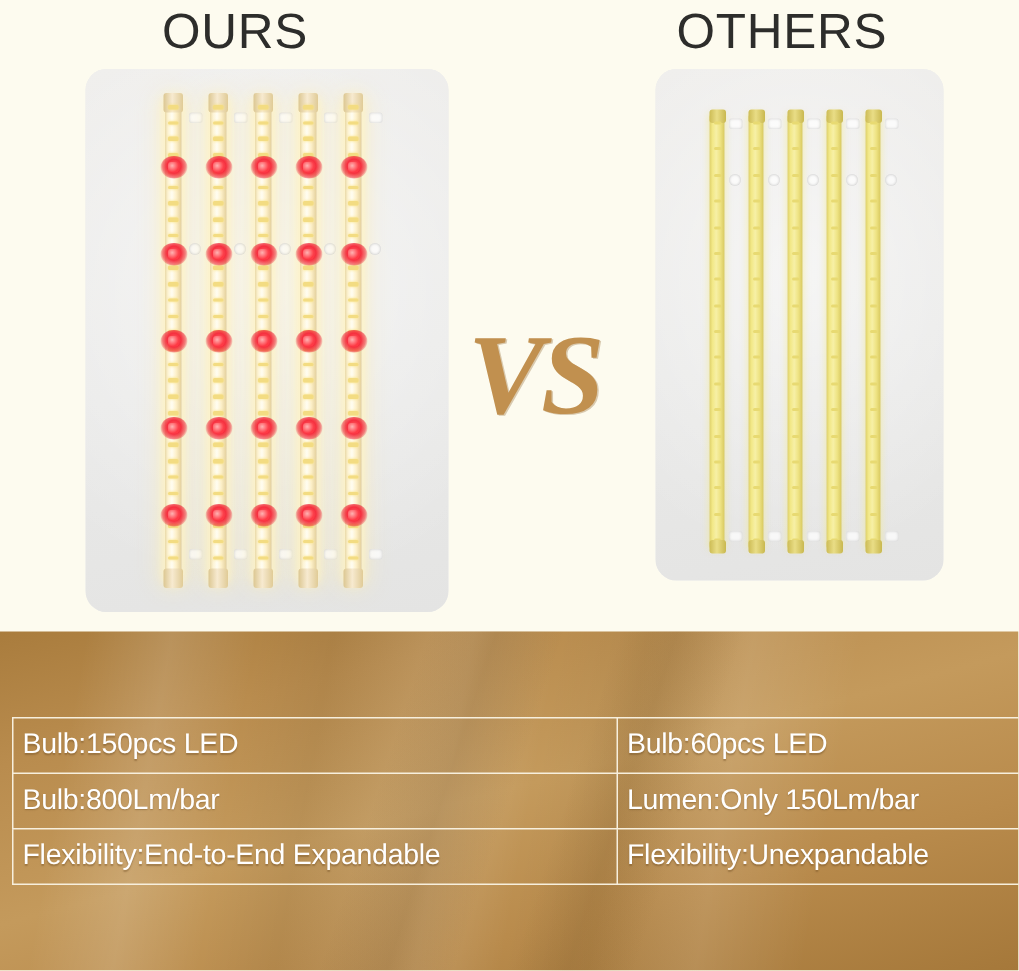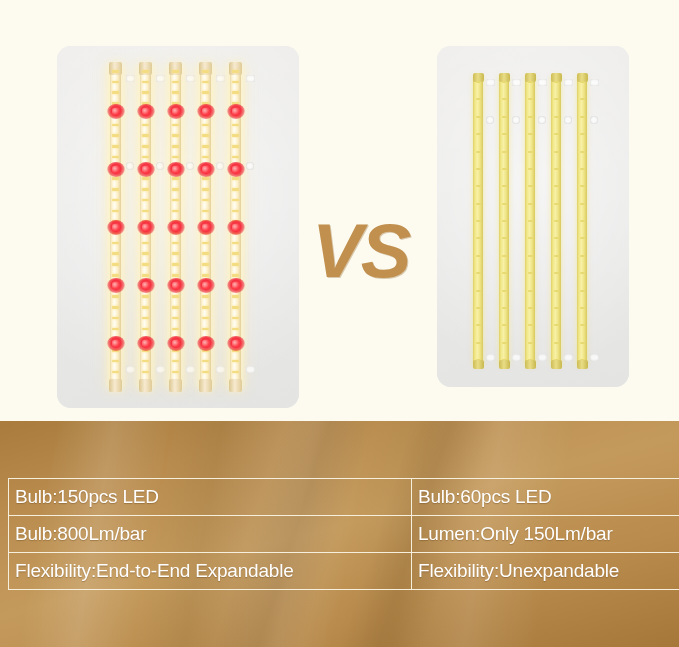--- a/index.html
+++ b/index.html
@@ -173,21 +173,21 @@
     height: 2px;
     border-radius: 1px;
     background: #e8da72;
   }
 
   
   #vs {
     position: absolute;
     left: 312px;
     top: 207px;
-    font-family: Liberation Sans, sans-serif;
+    font-family: Liberation Serif, serif;
     font-style: italic;
     font-weight: bold;
     font-size: 76px;
     letter-spacing: -2px;
     color: #c1904f;
     text-shadow: 1px 1px 0 rgba(150,110,55,0.35);
   }
 
   
   #brown-band {
@@ -242,20 +242,22 @@
     vertical-align: middle;
   }
   #spec-table td.col-left  { width: 390px; }
   #spec-table td.col-right { width: 272px; }
 </style>
 </head>
 <body>
 
 <div id="stage">
 
+  <div class="heading" id="heading-ours">OURS</div>
+  <div class="heading" id="heading-others">OTHERS</div>
 
   <div class="panel" id="panel-ours">
     <div class="panel-inner"></div>
     <div id="bars-ours">
         <div class="bar-ours" style="left: 53px; top: 20px; height: 322px;">
           <div class="leds">
             <div class="led-y"></div>
             <div class="led-y"></div>
             <div class="led-y"></div>
             <div class="led-y"></div>

